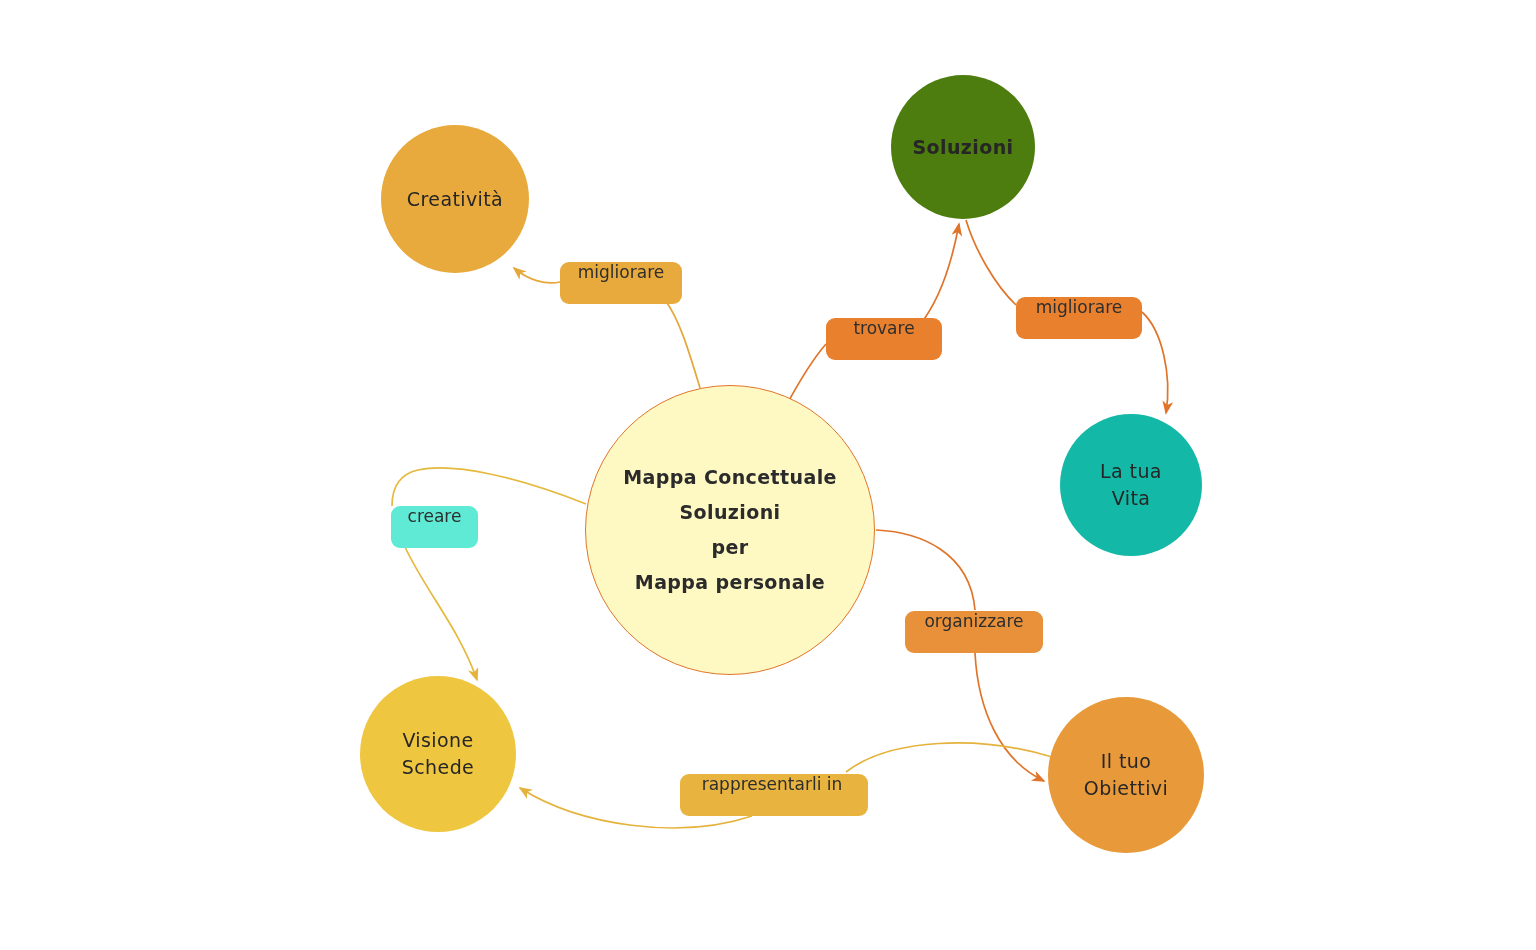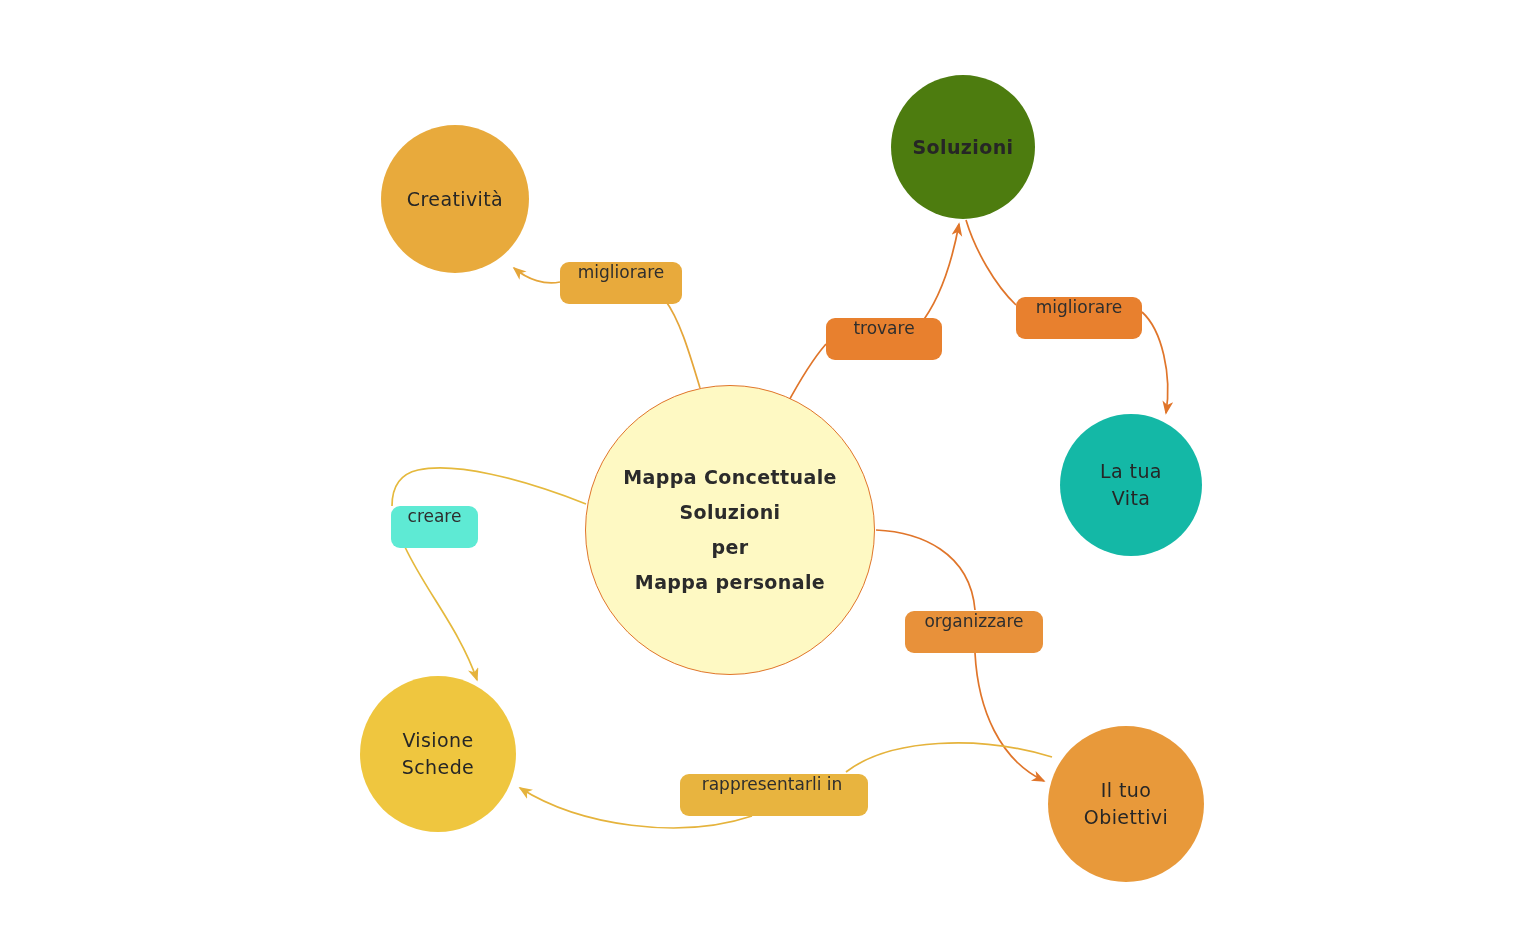--- a/index.html
+++ b/index.html
@@ -121,21 +121,21 @@
 
   <div class="node" style="left:891px; top:75px; width:144px; height:144px; background:#4d7c0f;font-weight:bold;">
     <span class="nline">Soluzioni</span>
   </div>
 
   <div class="node" style="left:1060px; top:414px; width:142px; height:142px; background:#14b8a6;">
     <span class="nline">La tua</span>
     <span class="nline">Vita</span>
   </div>
 
-  <div class="node" style="left:1048px; top:726px; width:156px; height:156px; background:#e8993a;">
+  <div class="node" style="left:1048px; top:697px; width:156px; height:156px; background:#e8993a;">
     <span class="nline">Il tuo</span>
     <span class="nline">Obiettivi</span>
   </div>
 
   <div class="node" style="left:360px; top:676px; width:156px; height:156px; background:#efc63f;">
     <span class="nline">Visione</span>
     <span class="nline">Schede</span>
   </div>
 
   <div class="label" style="left:560px; top:262px; width:122px; background:#e8aa3c;">

